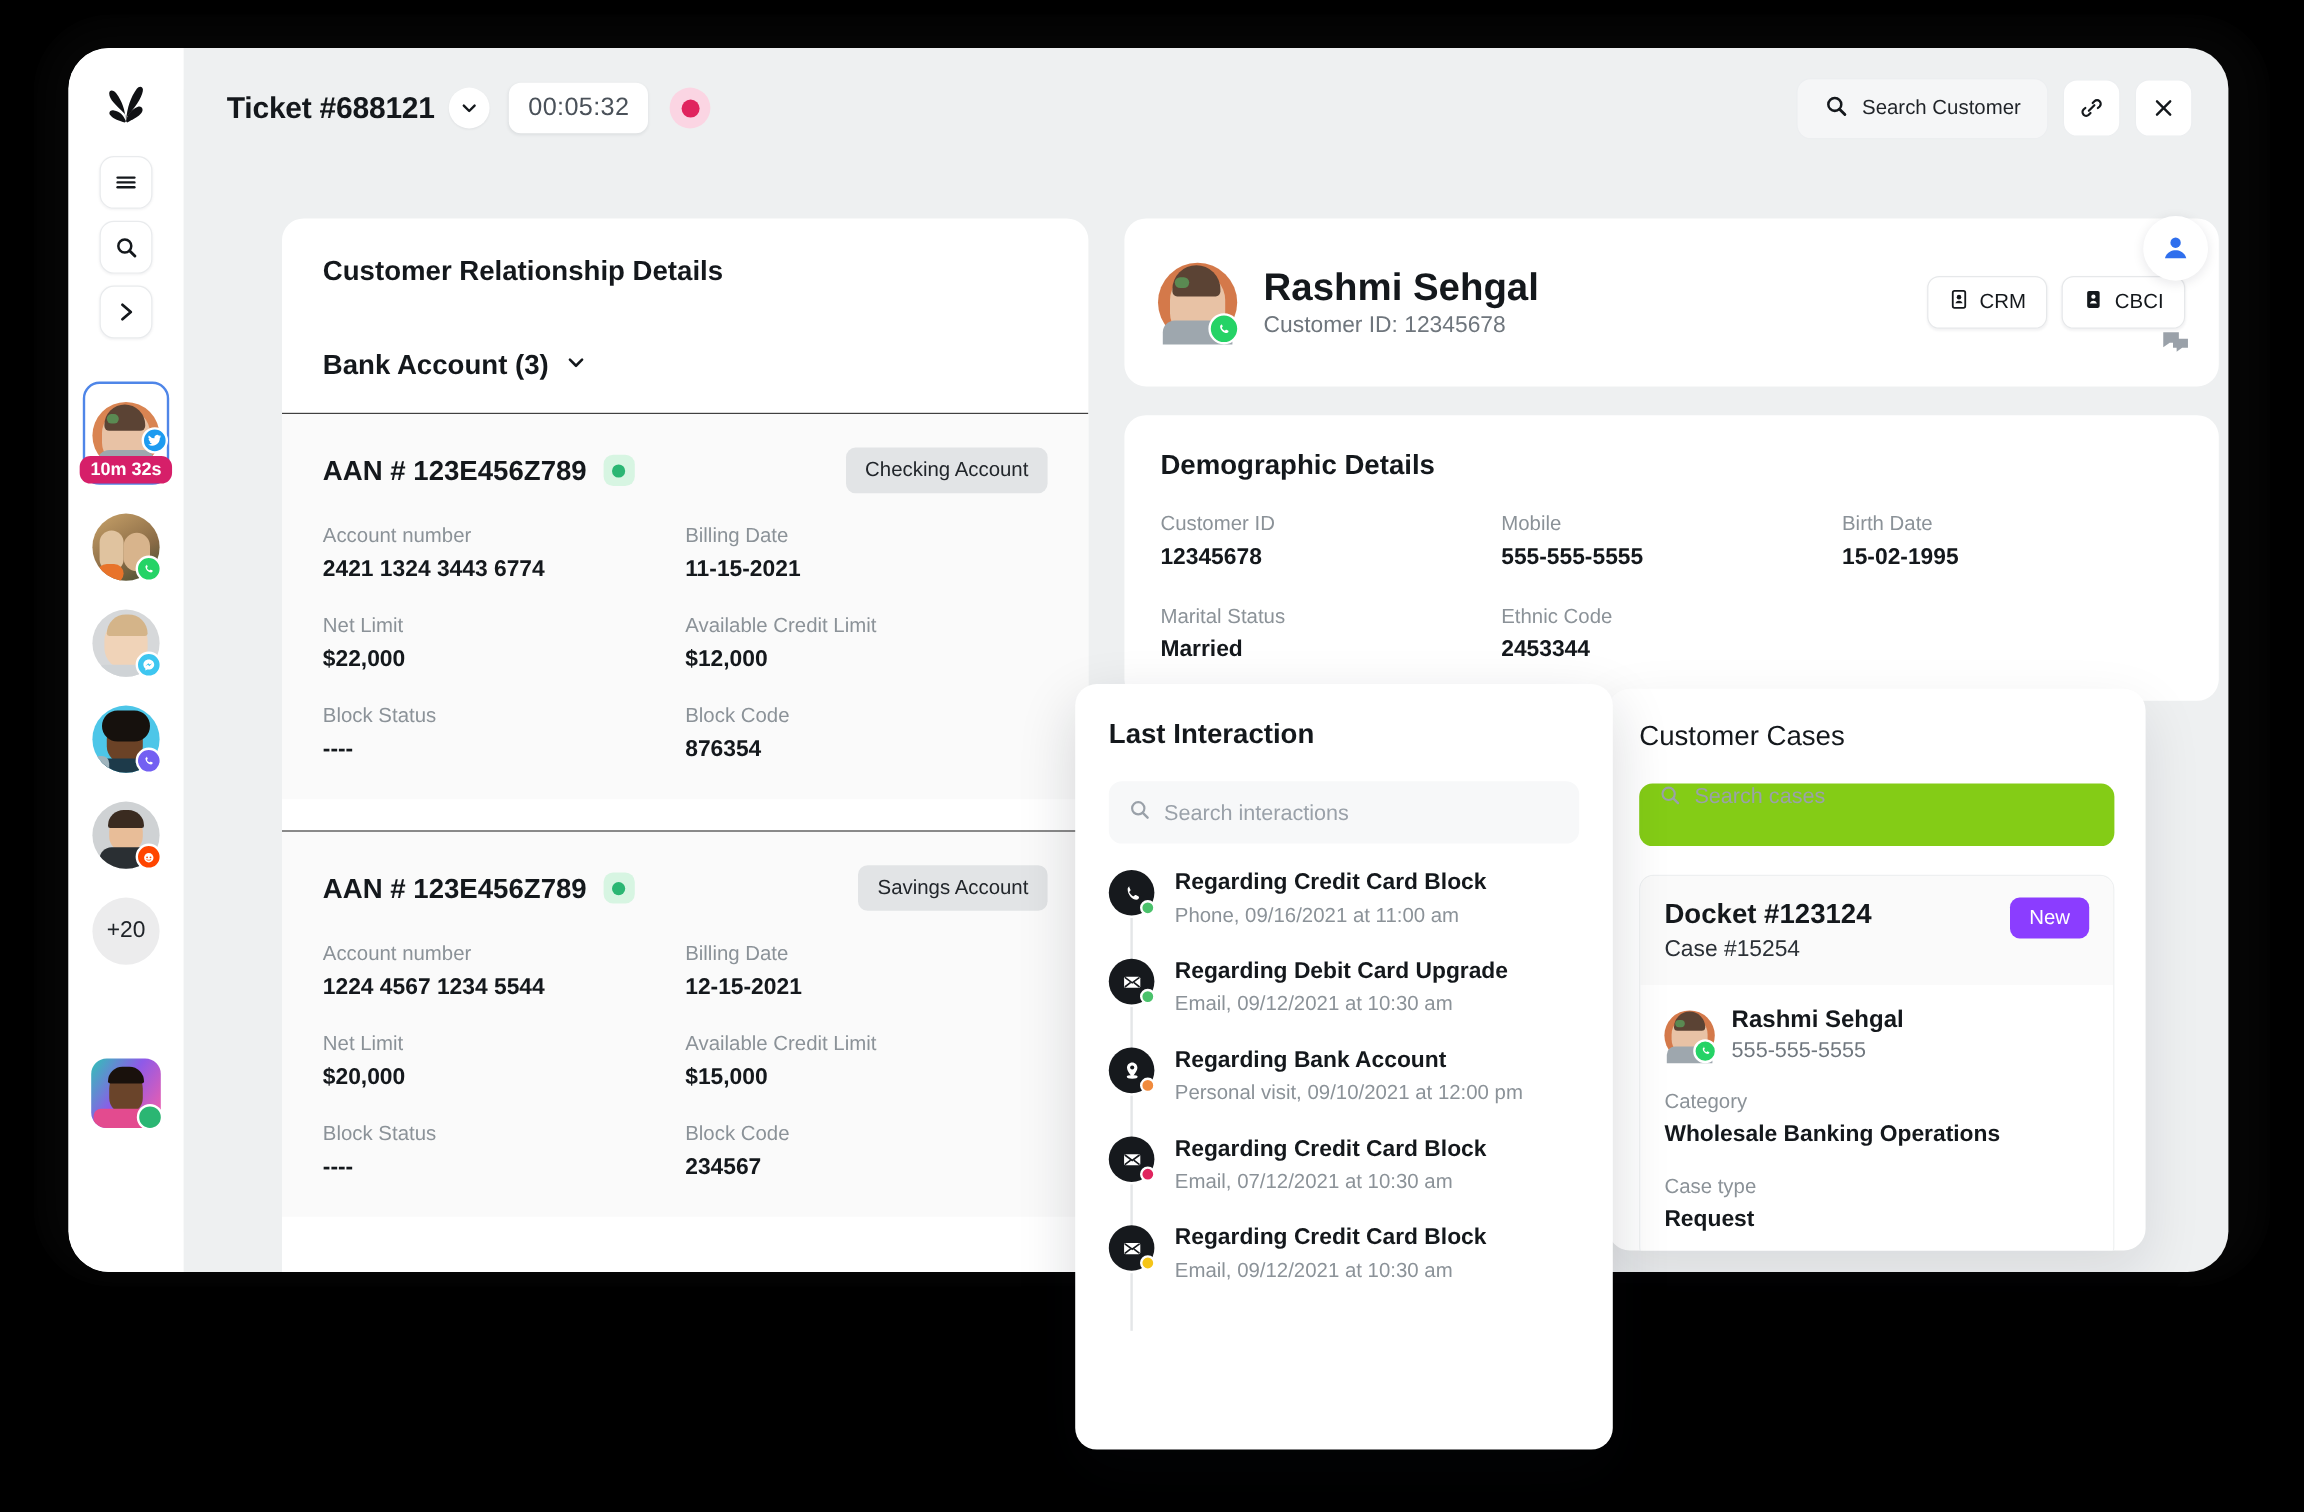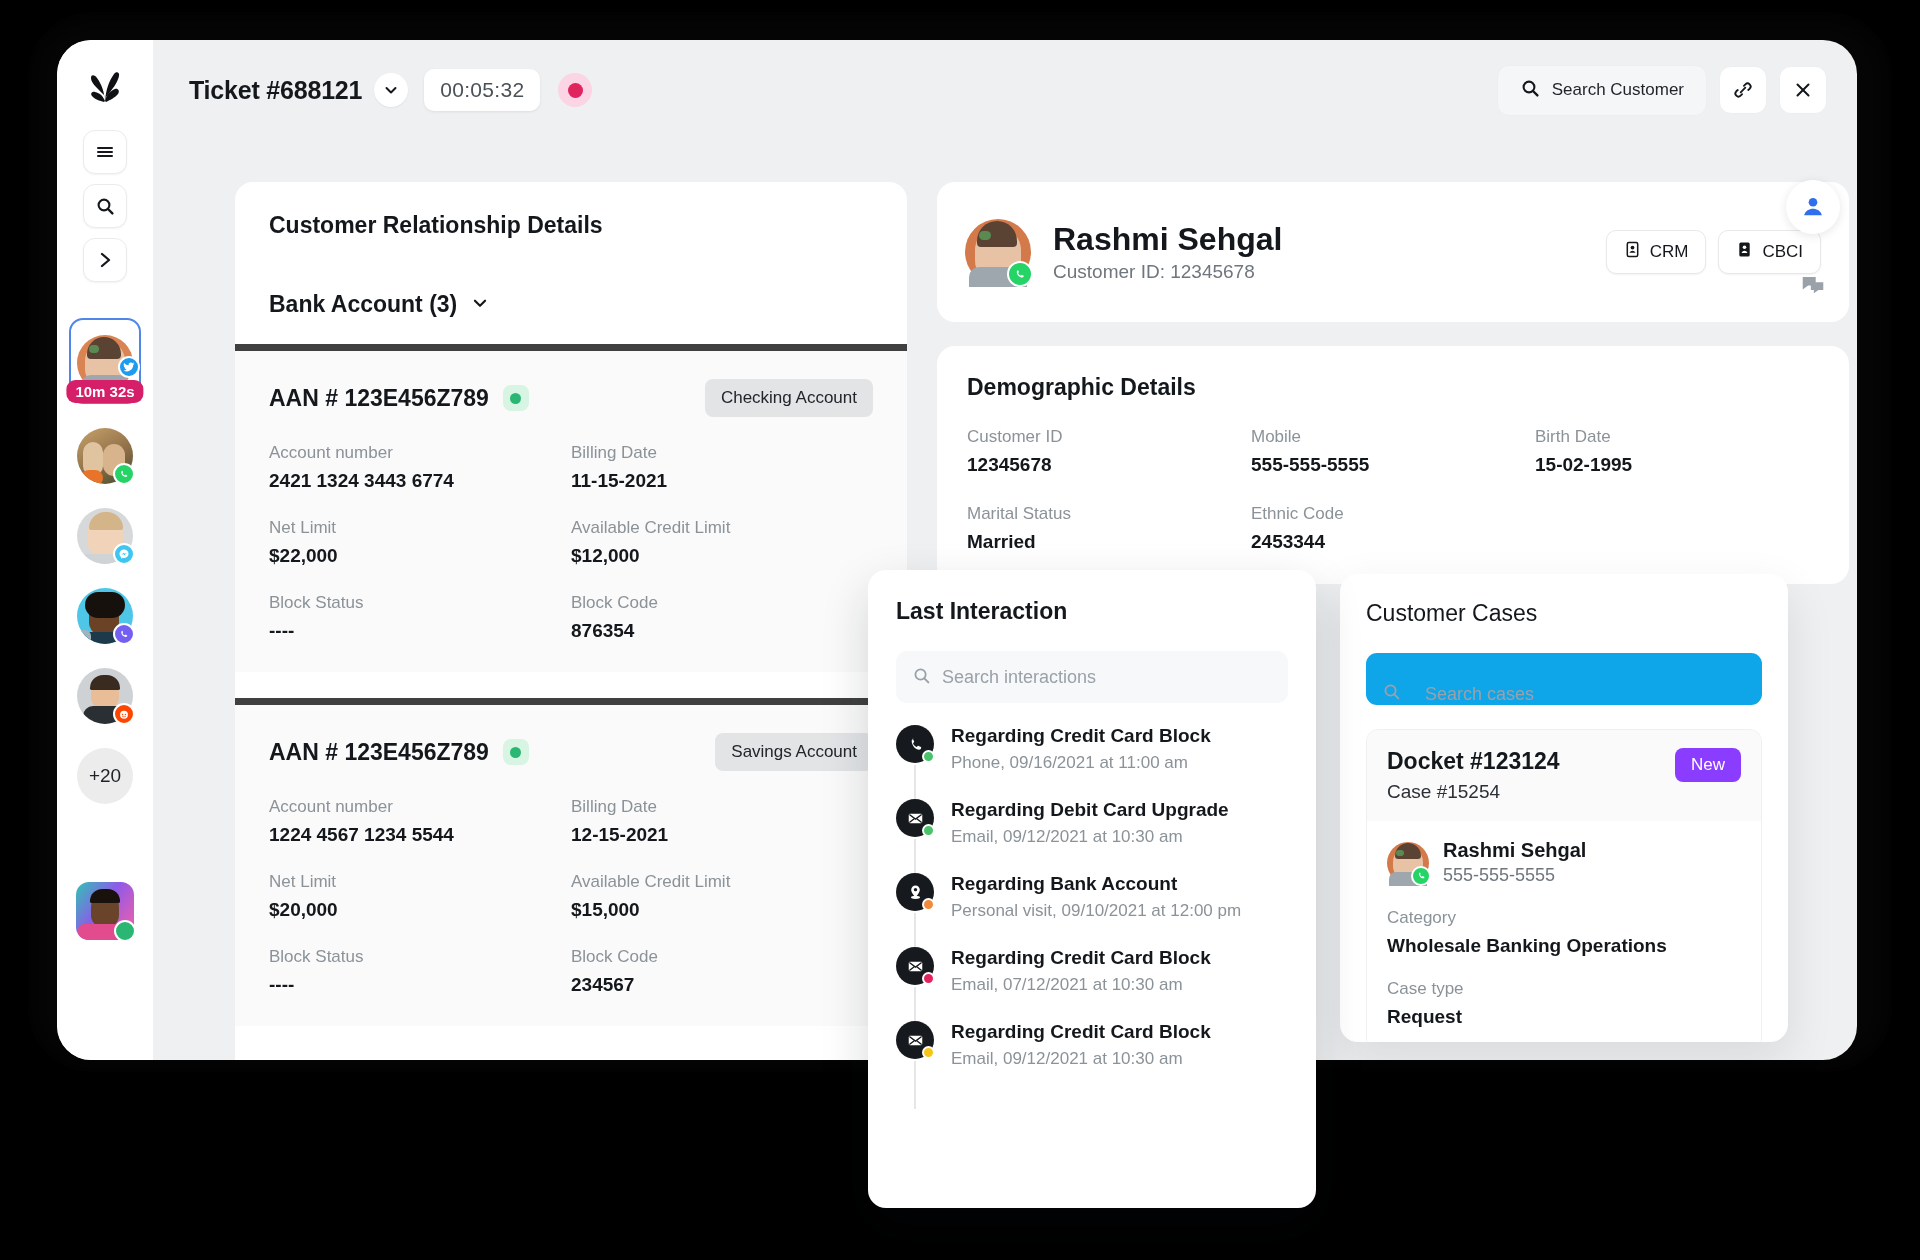--- a/index.html
+++ b/index.html
@@ -124,21 +124,21 @@
   .search-input input::placeholder{ color:#9aa1a9;}
   .tool-btn{
     width:56px;height:56px;border-radius:12px;background:#fff;border:1px solid #eceef0;
     display:flex;align-items:center;justify-content:center;cursor:pointer;
     box-shadow:0 1px 3px rgba(16,24,40,.07);
   }
   .group-head{ display:flex;align-items:center;gap:14px;margin-top:52px;}
   .group-head .t{ font-size:23px;font-weight:700;color:#14181c;}
 
   .acct{
-    margin-top:26px; background:#fafafa; border-top:7px solid #404040;
+    margin-top:26px; background:#fafafa; border-top:1px solid #404040;
     padding:28px 34px 30px 34px;
   }
   .acct:first-of-type{ border-top:1px solid #eef0f1;}
   .acct-head{ display:flex; align-items:center; }
   .aan{ font-size:23px;font-weight:600;color:#14181c;}
   .green-chip{
     margin-left:14px;width:26px;height:26px;border-radius:8px;background:#d7f5e2;
     display:flex;align-items:center;justify-content:center;
   }
   .green-dot{ width:11px;height:11px;border-radius:50%;background:#2bb673;}
@@ -169,21 +169,21 @@
 
   .demo-card{
     position:absolute; left:880px; top:306px; width:912px; height:238px;
     padding:28px 30px;
   }
   .demo-title{ font-size:23px;font-weight:700;color:#14181c;}
   .demo-grid{ display:grid;grid-template-columns:1fr 1fr 1fr; row-gap:28px; margin-top:26px;}
 
   
   .last-inter{
-    position:absolute; left:868px; top:570px; width:448px; height:638px;
+    position:absolute; left:896px; top:570px; width:448px; height:638px;
     background:#fff; border-radius:18px; padding:28px 28px 0 28px;
     box-shadow:0 18px 48px rgba(16,24,40,.16);
     z-index:20; overflow:hidden;
   }
   .li-title{ font-size:23px;font-weight:700;color:#14181c;}
   .li-search{
     margin-top:26px;height:52px;background:#f7f8f9;border-radius:11px;
     display:flex;align-items:center;gap:11px;padding:0 16px;
   }
   .li-search input{
@@ -210,22 +210,22 @@
   .tl-s{ font-size:17px;color:#8b9298;margin-top:6px;}
 
   .cases{
     position:absolute; left:1340px; top:574px; width:448px; height:468px;
     background:#fff; border-radius:18px; padding:26px 26px 0 26px;
     box-shadow:0 18px 48px rgba(16,24,40,.10);
     z-index:10; overflow:hidden;
   }
   .cs-title{ font-size:23px;font-weight:400;color:#14181c;}
   .cs-search{
-    margin-top:26px;height:52px;background:#0ea5e9;border-radius:11px;
-    display:flex;align-items:flex-end;gap:24px;padding:0 16px;
+    margin-top:26px;height:52px;background:#84cc16;border-radius:11px;
+    display:flex;align-items:flex-start;gap:11px;padding:0 16px;
   }
   .cs-search input{
     border:0;background:transparent;outline:none;font-size:18px;color:#2b3036;width:100%;
     font-family:"Liberation Sans",sans-serif;
   }
   .cs-search input::placeholder{ color:#9aa1a9;}
   .docket{
     margin-top:24px; border:1px solid #eef0f1; border-radius:12px; overflow:hidden;
   }
   .docket-head{ background:#fafafa; padding:18px 20px; display:flex; align-items:flex-start;}

